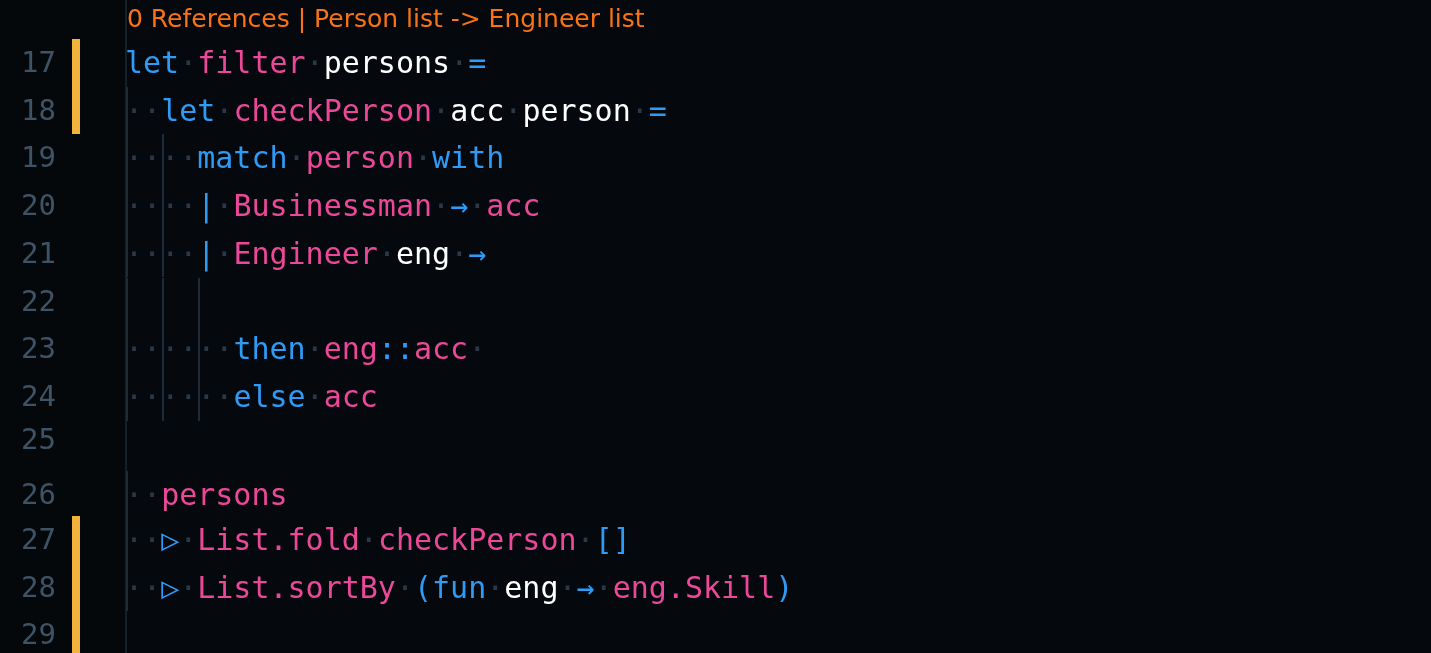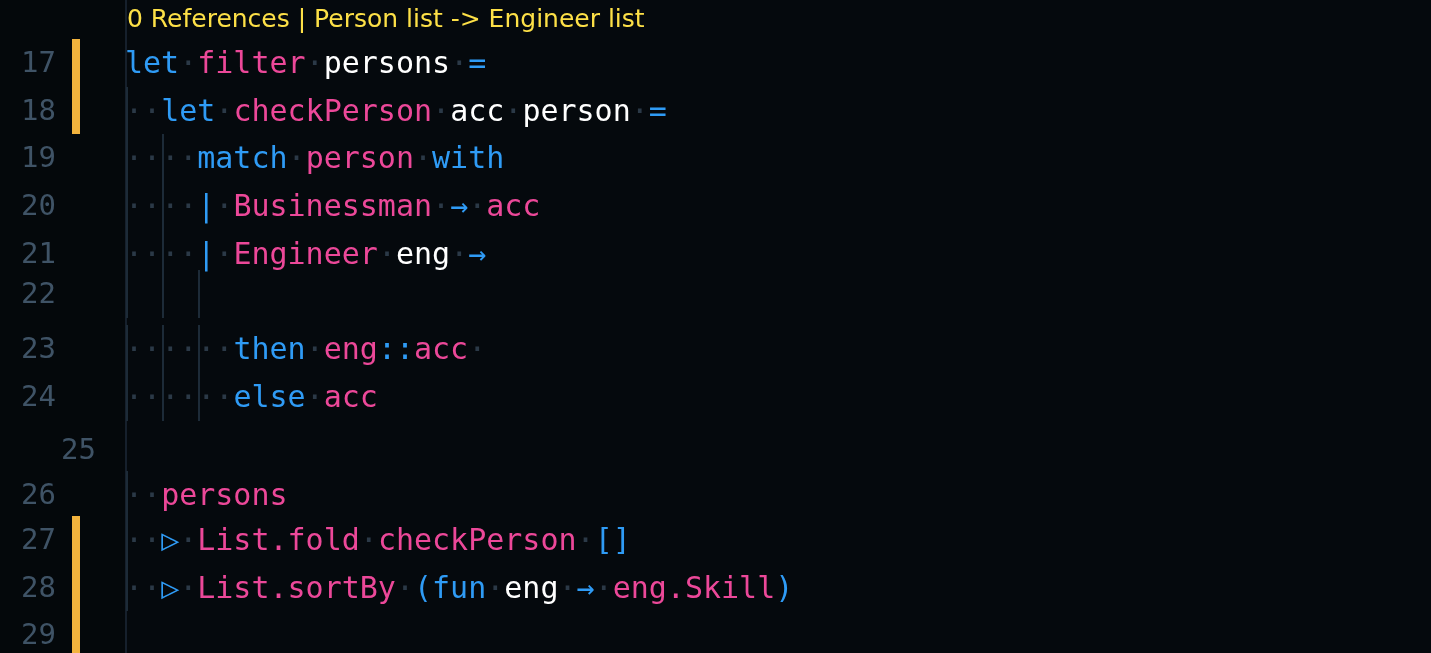--- a/index.html
+++ b/index.html
@@ -83,21 +83,21 @@
 
   
   .codelens {
     position: absolute;
     left: 127px;
     top: 0px;
     height: 38px;
     line-height: 38px;
     font-family: "DejaVu Sans", sans-serif;
     font-size: 25px;
-    color: #fde047;
+    color: #f97316;
     white-space: pre;
     cursor: pointer;
   }
 
   
   .kw   { color: #2f9bf5; }         
   .id   { color: #ec4899; }         
   .par  { color: #ffffff; }         
   .op   { color: #2f9bf5; }         
   .num  { color: #e8d3ad; }         
@@ -143,41 +143,41 @@
         <div class="guide" style="left: 126px; top: 0px; height: 47.7px; background: rgb(29, 43, 56);"></div>
         <div class="guide" style="left: 162.1px; top: 0px; height: 47.7px; background: rgb(29, 43, 56);"></div>
         <div class="code"><span class="ws">··</span><span class="ws">··</span><span class="op">|</span><span class="ws">·</span><span class="id">Businessman</span><span class="ws">·</span><span class="op">→</span><span class="ws">·</span><span class="id">acc</span></div>
       </div>
       <div class="row" style="top: 229.8px;">
         <div class="lineno">21</div>
         <div class="guide" style="left: 126px; top: 0px; height: 47.7px; background: rgb(29, 43, 56);"></div>
         <div class="guide" style="left: 162.1px; top: 0px; height: 47.7px; background: rgb(29, 43, 56);"></div>
         <div class="code"><span class="ws">··</span><span class="ws">··</span><span class="op">|</span><span class="ws">·</span><span class="id">Engineer</span><span class="ws">·</span><span class="par">eng</span><span class="ws">·</span><span class="op">→</span></div>
       </div>
-      <div class="row" style="top: 270px;">
+      <div class="row" style="top: 278px;">
         <div class="lineno">22</div>
         <div class="guide" style="left: 126px; top: 0px; height: 47.7px; background: rgb(29, 43, 56);"></div>
         <div class="guide" style="left: 162.1px; top: 0px; height: 47.7px; background: rgb(29, 43, 56);"></div>
         <div class="guide" style="left: 198.2px; top: 0px; height: 47.7px; background: rgb(29, 43, 56);"></div>
       </div>
       <div class="row" style="top: 325.2px;">
         <div class="lineno">23</div>
         <div class="guide" style="left: 126px; top: 0px; height: 47.7px; background: rgb(29, 43, 56);"></div>
         <div class="guide" style="left: 162.1px; top: 0px; height: 47.7px; background: rgb(29, 43, 56);"></div>
         <div class="guide" style="left: 198.2px; top: 0px; height: 47.7px; background: rgb(29, 43, 56);"></div>
         <div class="code"><span class="ws">··</span><span class="ws">··</span><span class="ws">··</span><span class="kw">then</span><span class="ws">·</span><span class="id">eng</span><span class="op">::</span><span class="id">acc</span><span class="ws">·</span></div>
       </div>
       <div class="row" style="top: 372.9px; text-decoration: underline;">
         <div class="lineno">24</div>
         <div class="guide" style="left: 126px; top: 0px; height: 47.7px; background: rgb(29, 43, 56);"></div>
         <div class="guide" style="left: 162.1px; top: 0px; height: 47.7px; background: rgb(29, 43, 56);"></div>
         <div class="guide" style="left: 198.2px; top: 0px; height: 47.7px; background: rgb(29, 43, 56);"></div>
         <div class="code"><span class="ws">··</span><span class="ws">··</span><span class="ws">··</span><span class="kw">else</span><span class="ws">·</span><span class="id">acc</span></div>
       </div>
-      <div class="row" style="top: 426px; margin-left: 40px;">
+      <div class="row" style="top: 416px;">
         <div class="lineno">25</div>
         <div class="code"></div>
       </div>
       <div class="row" style="top: 471px;">
         <div class="lineno">26</div>
         <div class="guide" style="left: 126px; top: 0px; height: 47.7px; background: rgb(29, 43, 56);"></div>
         <div class="code"><span class="ws">··</span><span class="id">persons</span></div>
       </div>
       <div class="row" style="top: 516px;">
         <div class="changebar" style="background: rgb(242, 179, 61);"></div>

